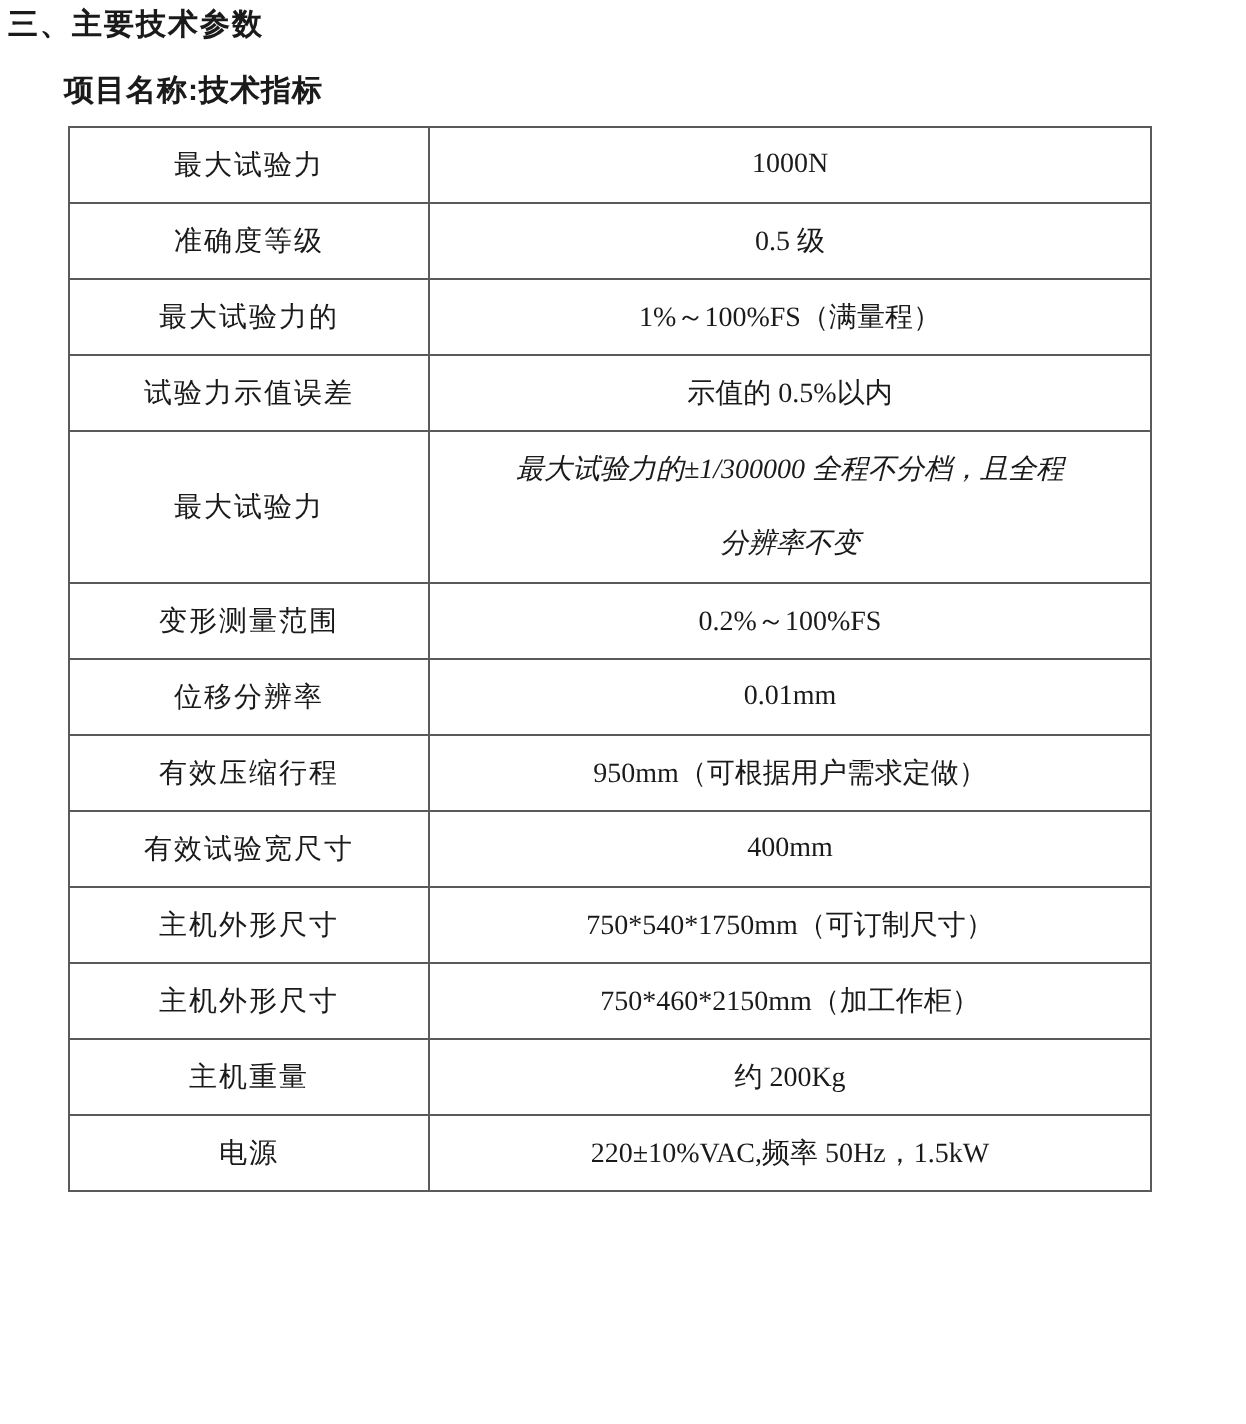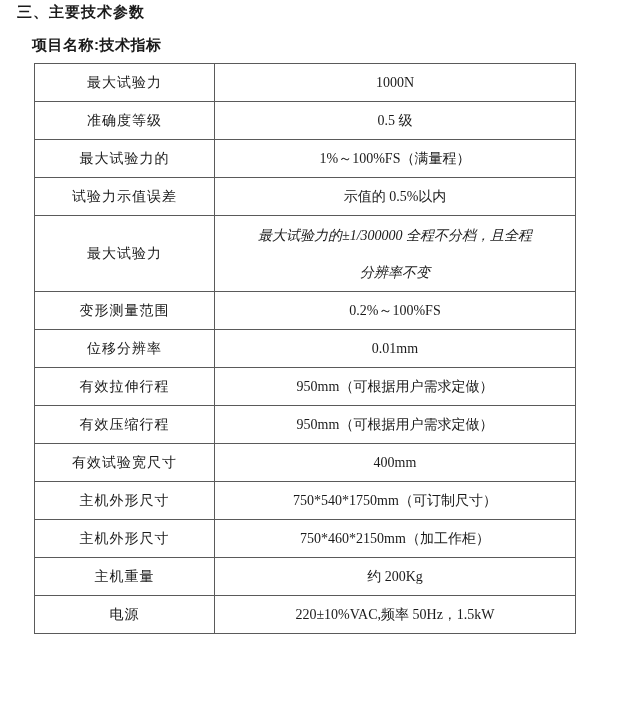--- a/index.html
+++ b/index.html
@@ -10,21 +10,21 @@
   body {
     width: 623px;
     height: 712px;
     position: relative;
     font-family: "Liberation Serif", "DejaVu Serif", serif;
     color: #1a1a1a;
     overflow: hidden;
   }
   .section-title {
     position: absolute;
-    left: 17px;
+    left: 4px;
     top: 3px;
     font-family: "Liberation Sans", "DejaVu Sans", sans-serif;
     font-size: 15px;
     font-weight: bold;
     letter-spacing: 1px;
     white-space: nowrap;
   }
   .subtitle {
     position: absolute;
     left: 32px;
@@ -92,24 +92,20 @@
     </tr>
     <tr>
       <td class="label-cell">变形测量范围</td>
       <td class="value-cell">0.2%～100%FS</td>
     </tr>
     <tr>
       <td class="label-cell">位移分辨率</td>
       <td class="value-cell">0.01mm</td>
     </tr>
     <tr>
-      <td class="label-cell">有效拉伸行程</td>
-      <td class="value-cell">950mm（可根据用户需求定做）</td>
-    </tr>
-    <tr>
       <td class="label-cell">有效压缩行程</td>
       <td class="value-cell">950mm（可根据用户需求定做）</td>
     </tr>
     <tr>
       <td class="label-cell">有效试验宽尺寸</td>
       <td class="value-cell">400mm</td>
     </tr>
     <tr>
       <td class="label-cell">主机外形尺寸</td>
       <td class="value-cell">750*540*1750mm（可订制尺寸）</td>

